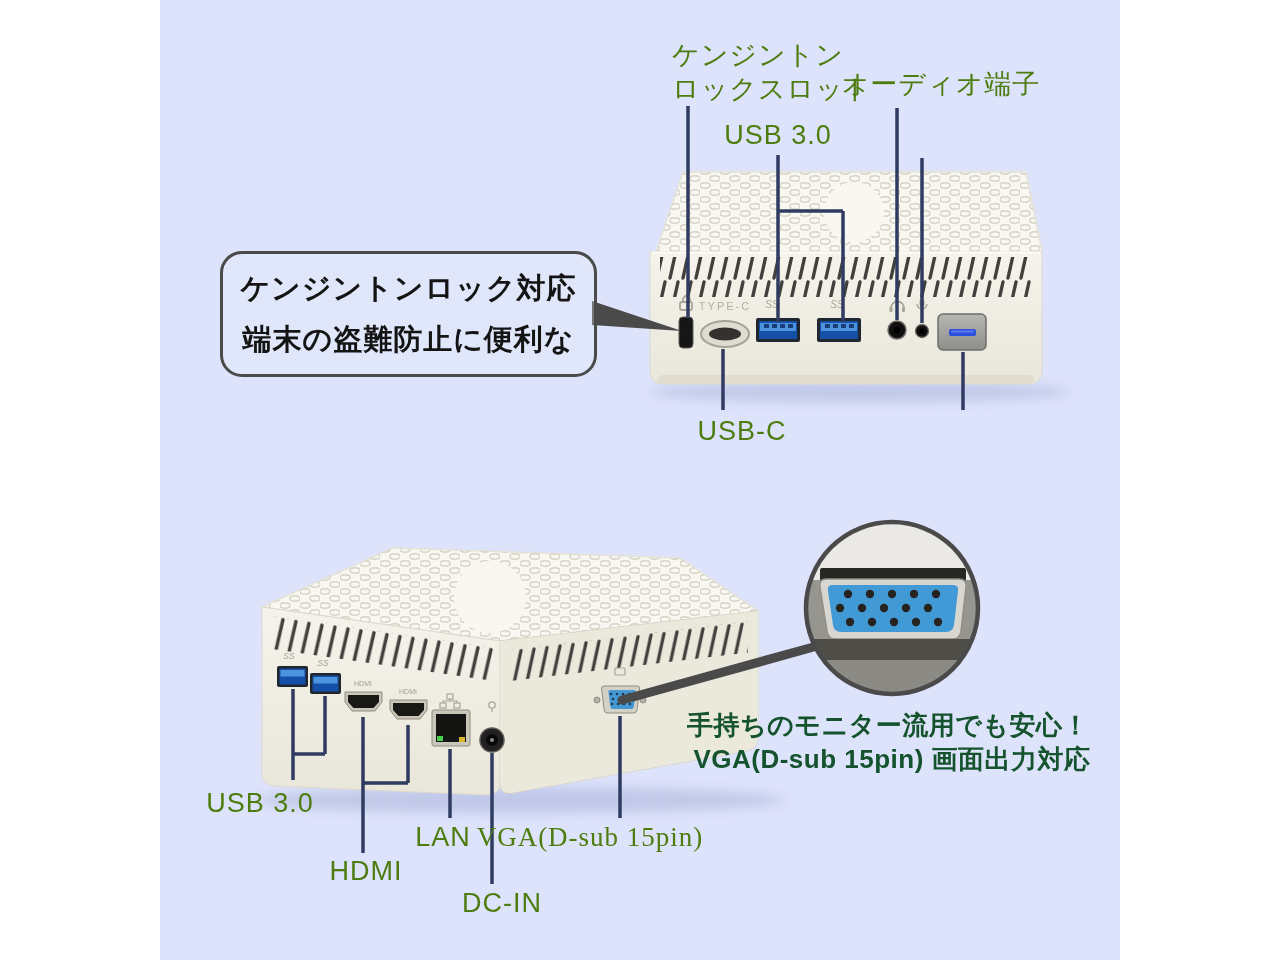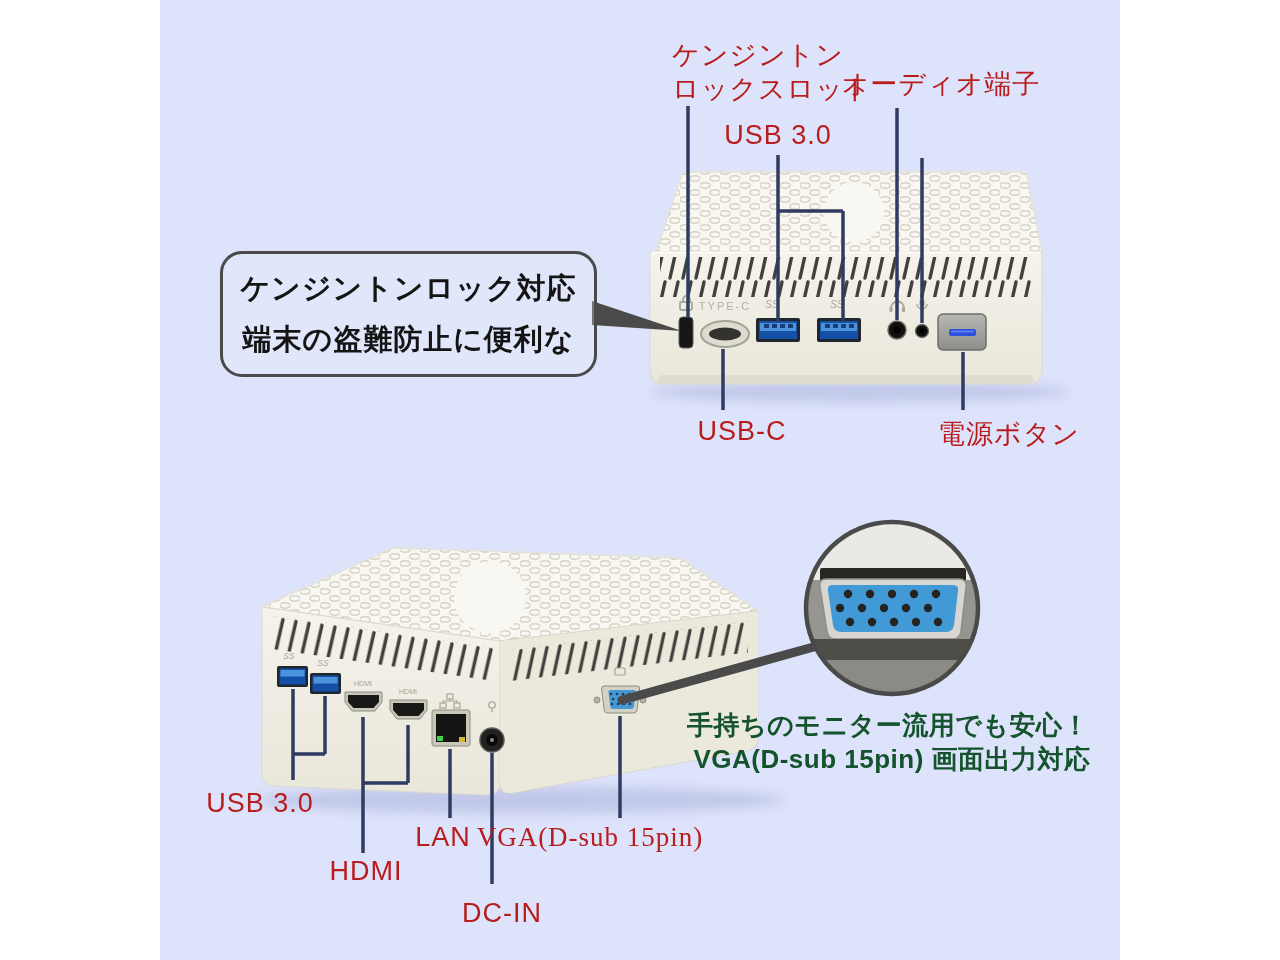--- a/index.html
+++ b/index.html
@@ -1,20 +1,20 @@
 <!DOCTYPE html>
 <html><head>
 <meta charset="utf-8">
 <style>
   html,body{margin:0;padding:0;background:#ffffff;}
   .page{position:relative;width:1280px;height:960px;background:#ffffff;overflow:hidden;
         font-family:"Liberation Sans","DejaVu Sans",sans-serif;}
   .canvas{position:absolute;left:160px;top:0;width:960px;height:960px;background:#dde3fa;}
   .gfx{position:absolute;left:0;top:0;}
-  .lbl{position:absolute;white-space:nowrap;font-size:27px;color:#b91c1c;letter-spacing:1px;}
+  .lbl{position:absolute;white-space:nowrap;font-size:27px;color:#4d7c0f;letter-spacing:1px;}
   .ctr{transform:translateX(-50%);}
   .callout{position:absolute;left:60px;top:251px;width:371px;height:120px;
            border:3px solid #4a4a4a;border-radius:22px;background:rgba(240,243,255,0.25);
            display:flex;flex-direction:column;justify-content:center;align-items:center;}
   .callout div{font-size:29px;font-weight:bold;color:#141414;letter-spacing:1px;line-height:51px;white-space:nowrap;}
   .kens{line-height:34px;font-size:27px;}
   .feature{font-size:26px;font-weight:bold;color:#14532d;letter-spacing:0.5px;}
 </style>
 </head>
 <body>
@@ -249,30 +249,29 @@
       </g>
     </svg>
 
     <div class="lbl kens" style="left:512px;top:38px;">
       <div>ケンジントン</div>
       <div>ロックスロット</div>
     </div>
     <div class="lbl ctr" style="left:618px;top:120px;">USB 3.0</div>
     <div class="lbl ctr" style="left:781px;top:66px;">オーディオ端子</div>
     <div class="lbl ctr" style="left:582px;top:416px;">USB-C</div>
-    <div class="lbl ctr" style="left:849px;top:416px;">電源ボタン</div>
 
     <div class="callout">
       <div>ケンジントンロック対応</div>
       <div>端末の盗難防止に便利な</div>
     </div>
 
     <div class="lbl ctr" style="left:100px;top:788px;">USB 3.0</div>
     <div class="lbl ctr" style="left:206px;top:856px;">HDMI</div>
     <div class="lbl ctr" style="left:283px;top:822px;">LAN</div>
-    <div class="lbl ctr" style="left:342px;top:888px;margin-top:10px;">DC-IN</div>
+    <div class="lbl ctr" style="left:342px;top:888px;">DC-IN</div>
     <div class="lbl ctr" style="left:430px;top:822px;font-family:Liberation Serif, serif;">VGA(D-sub 15pin)</div>
 
     <div class="lbl ctr feature" style="left:728px;top:708px;">手持ちのモニター流用でも安心！</div>
     <div class="lbl ctr feature" style="left:732px;top:742px;text-align:right;">VGA(D-sub 15pin) 画面出力対応</div>
 
   </div>
 </div>
 
 </body></html>

